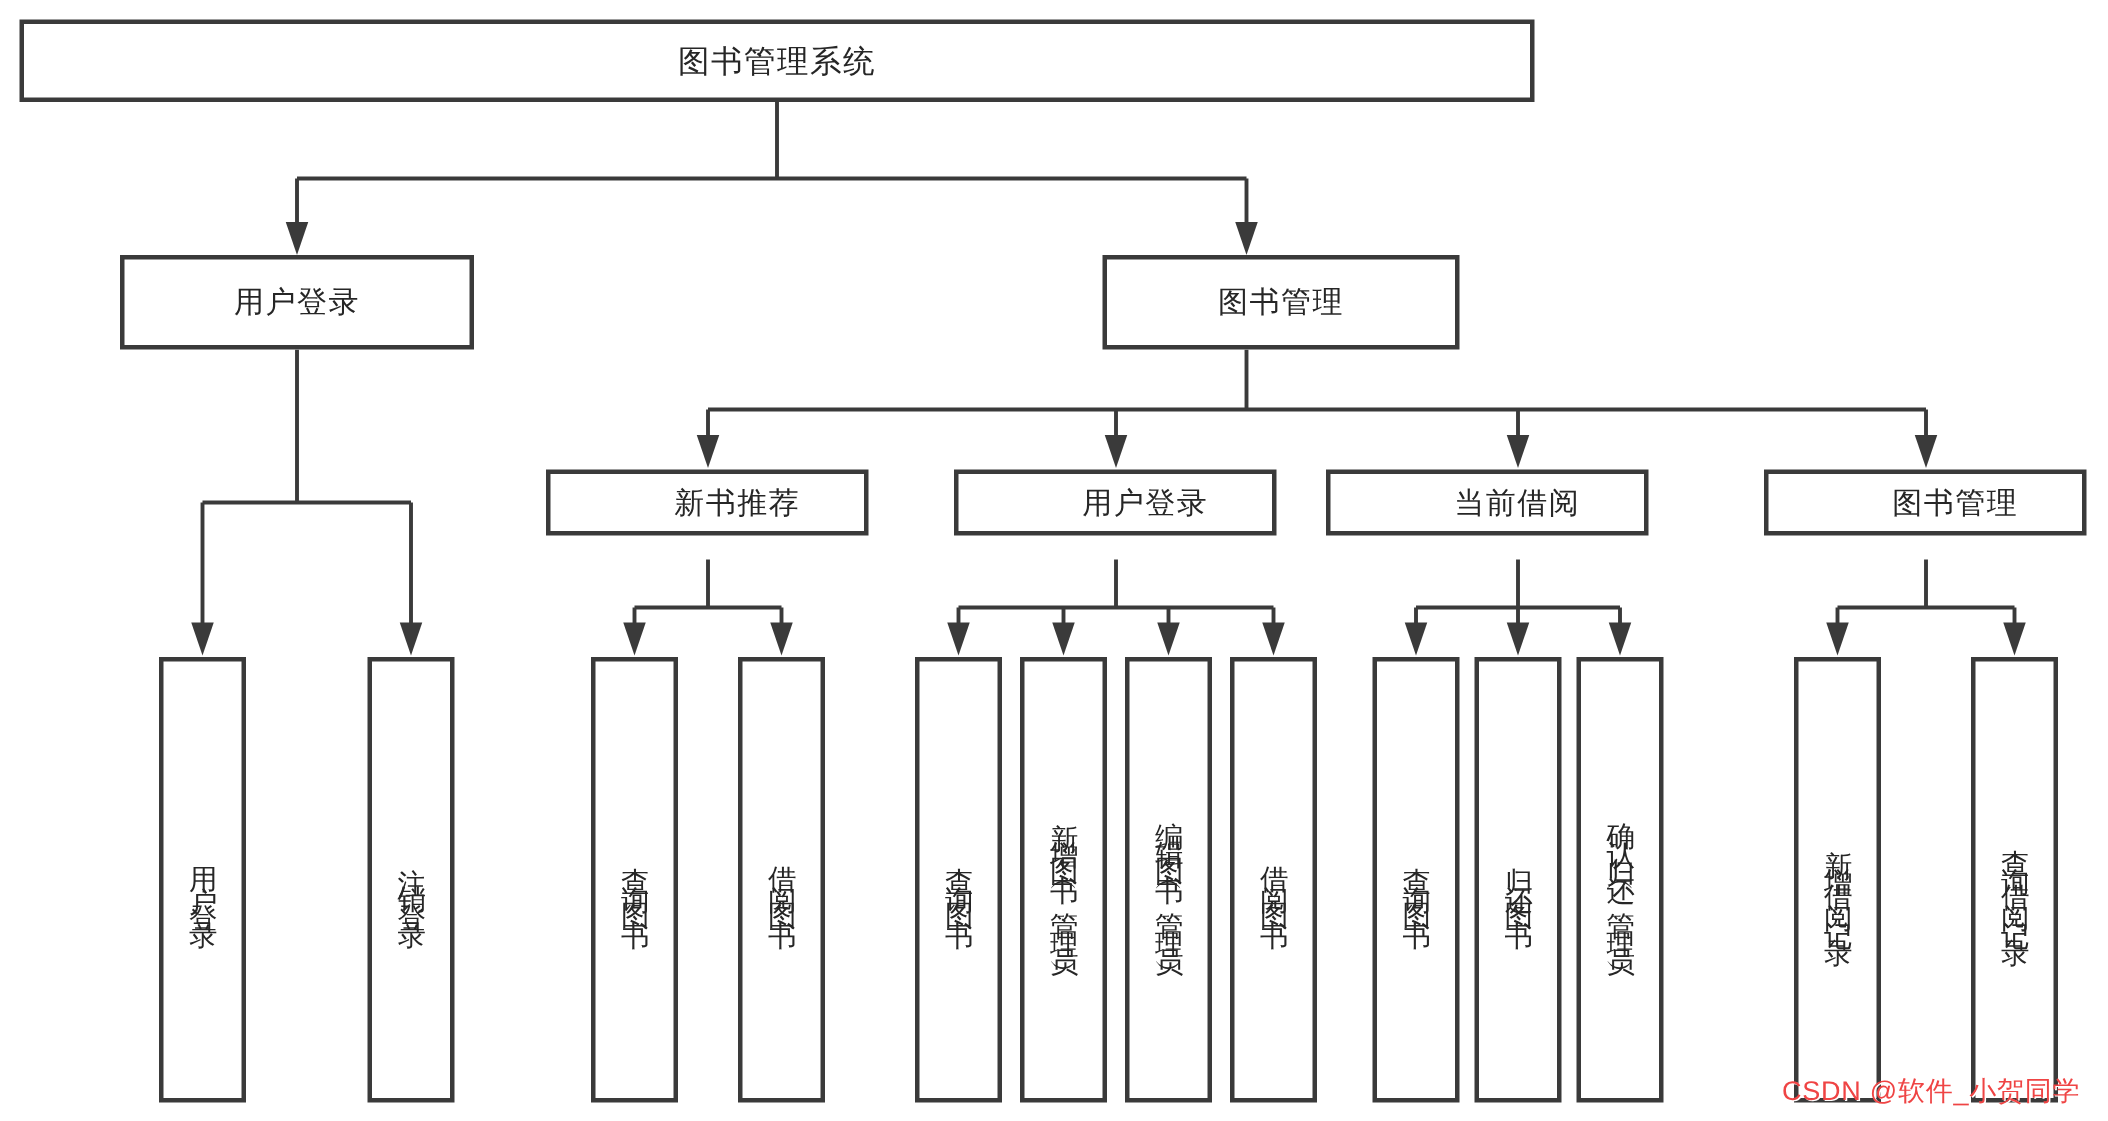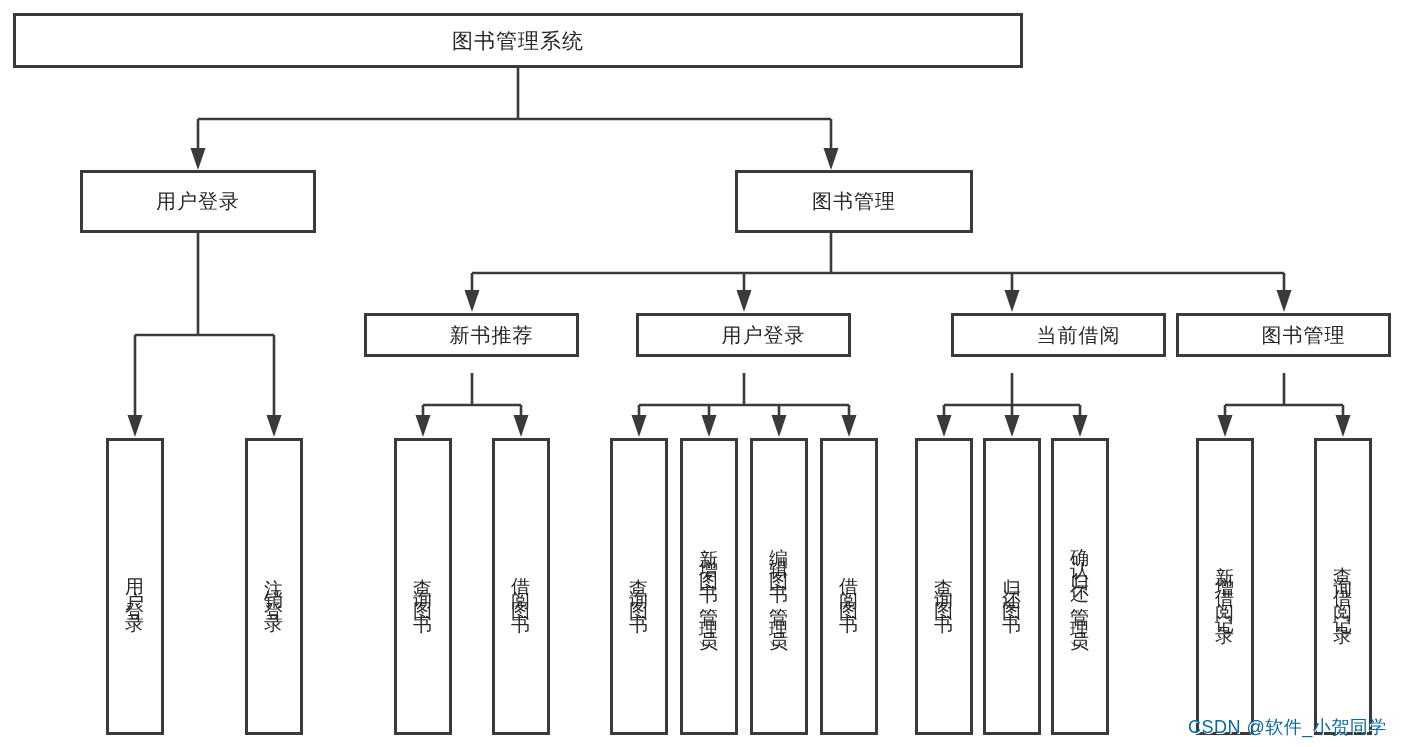--- a/index.html
+++ b/index.html
@@ -40,21 +40,21 @@
     font-size: 19px;
     line-height: 1;
     white-space: nowrap;
   }
   .hlabel { letter-spacing: 1px; }
   #watermark {
     position: absolute;
     left: 1188px;
     top: 715px;
     font-size: 18px;
-    color: #0369a1;
+    color: #ef4444;
     text-shadow: 1px 1px 0 #ffffff;
     z-index: 2;
     white-space: nowrap;
     letter-spacing: 0.5px;
   }
 </style>
 </head>
 <body>
 
 <div id="stage">
@@ -145,21 +145,21 @@
   <div class="node lvl2" style="left:735px; width:238px;">
     <span class="hlabel">图书管理</span>
   </div>
 
   <div class="node lvl3" style="left:364px;">
     <span class="hlabel">新书推荐</span>
   </div>
   <div class="node lvl3" style="left:636px;">
     <span class="hlabel">用户登录</span>
   </div>
-  <div class="node lvl3" style="left:951px;">
+  <div class="node lvl3" style="left:884px;">
     <span class="hlabel">当前借阅</span>
   </div>
   <div class="node lvl3" style="left:1176px;">
     <span class="hlabel">图书管理</span>
   </div>
 
   <div class="node leaf" style="left:106px;">
     <span class="vtext">用户登录</span>
   </div>
   <div class="node leaf" style="left:245px;">

